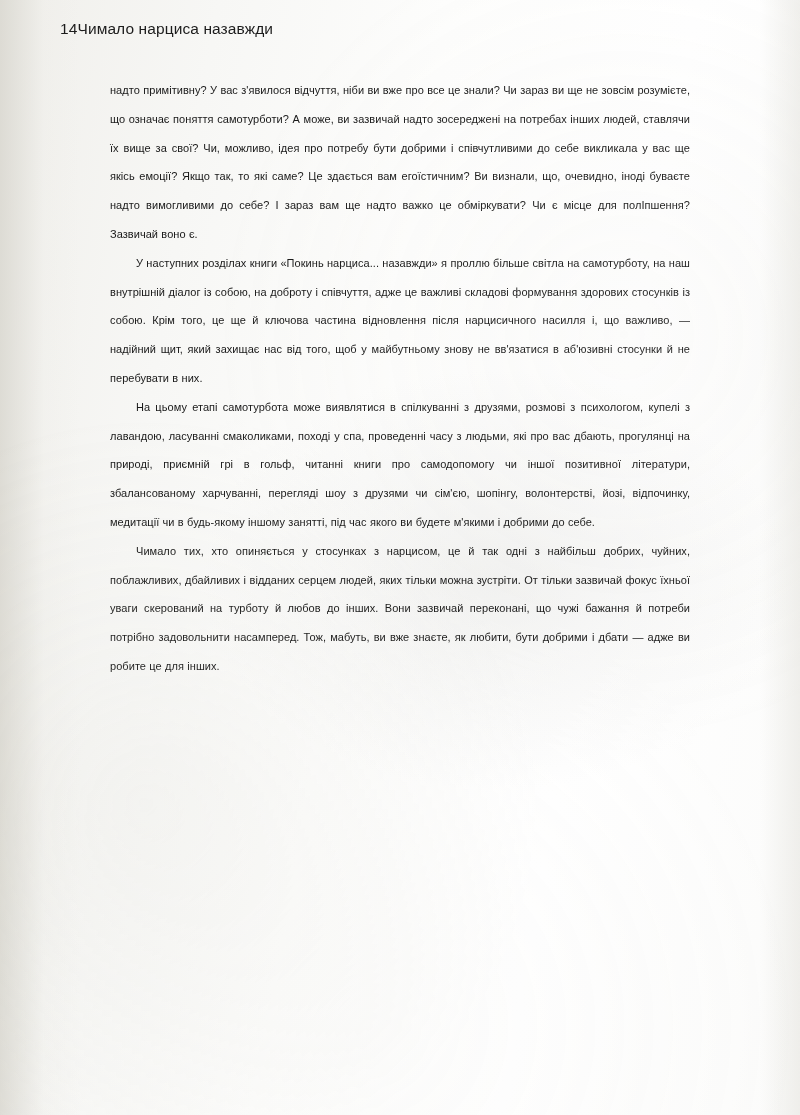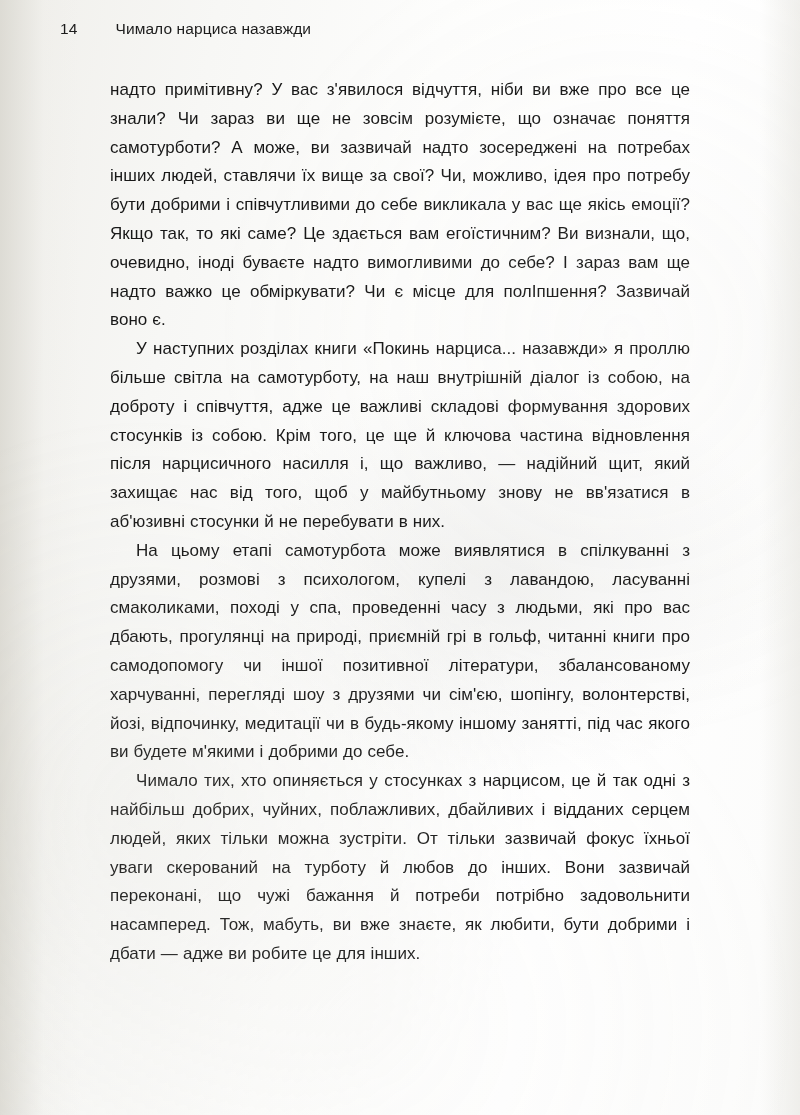--- a/index.html
+++ b/index.html
@@ -40,21 +40,20 @@
   }
 
   .header {
     position: absolute;
     top: 20px;
     left: 60px;
     right: 60px;
     height: 22px;
     display: flex;
     align-items: baseline;
-    gap: 38px;
     font-size: 15.5px;
     color: #1c1c1c;
     letter-spacing: 0.1px;
   }
   .page-number {
     font-size: 15.5px;
     color: #1c1c1c;
   }
   .running-title {
     font-size: 15.5px;
@@ -62,21 +61,21 @@
   }
 
   .content {
     position: absolute;
     top: 76px;
     left: 110px;
     width: 580px;
   }
   p.body-par {
     margin: 0;
-    font-size: 17px;
+    font-size: 11px;
     line-height: 28.8px;
     color: #181818;
     text-align: justify;
     text-justify: inter-word;
     letter-spacing: 0.05px;
     word-spacing: 0.2px;
   }
   p.body-par.indent {
     text-indent: 26px;
   }

